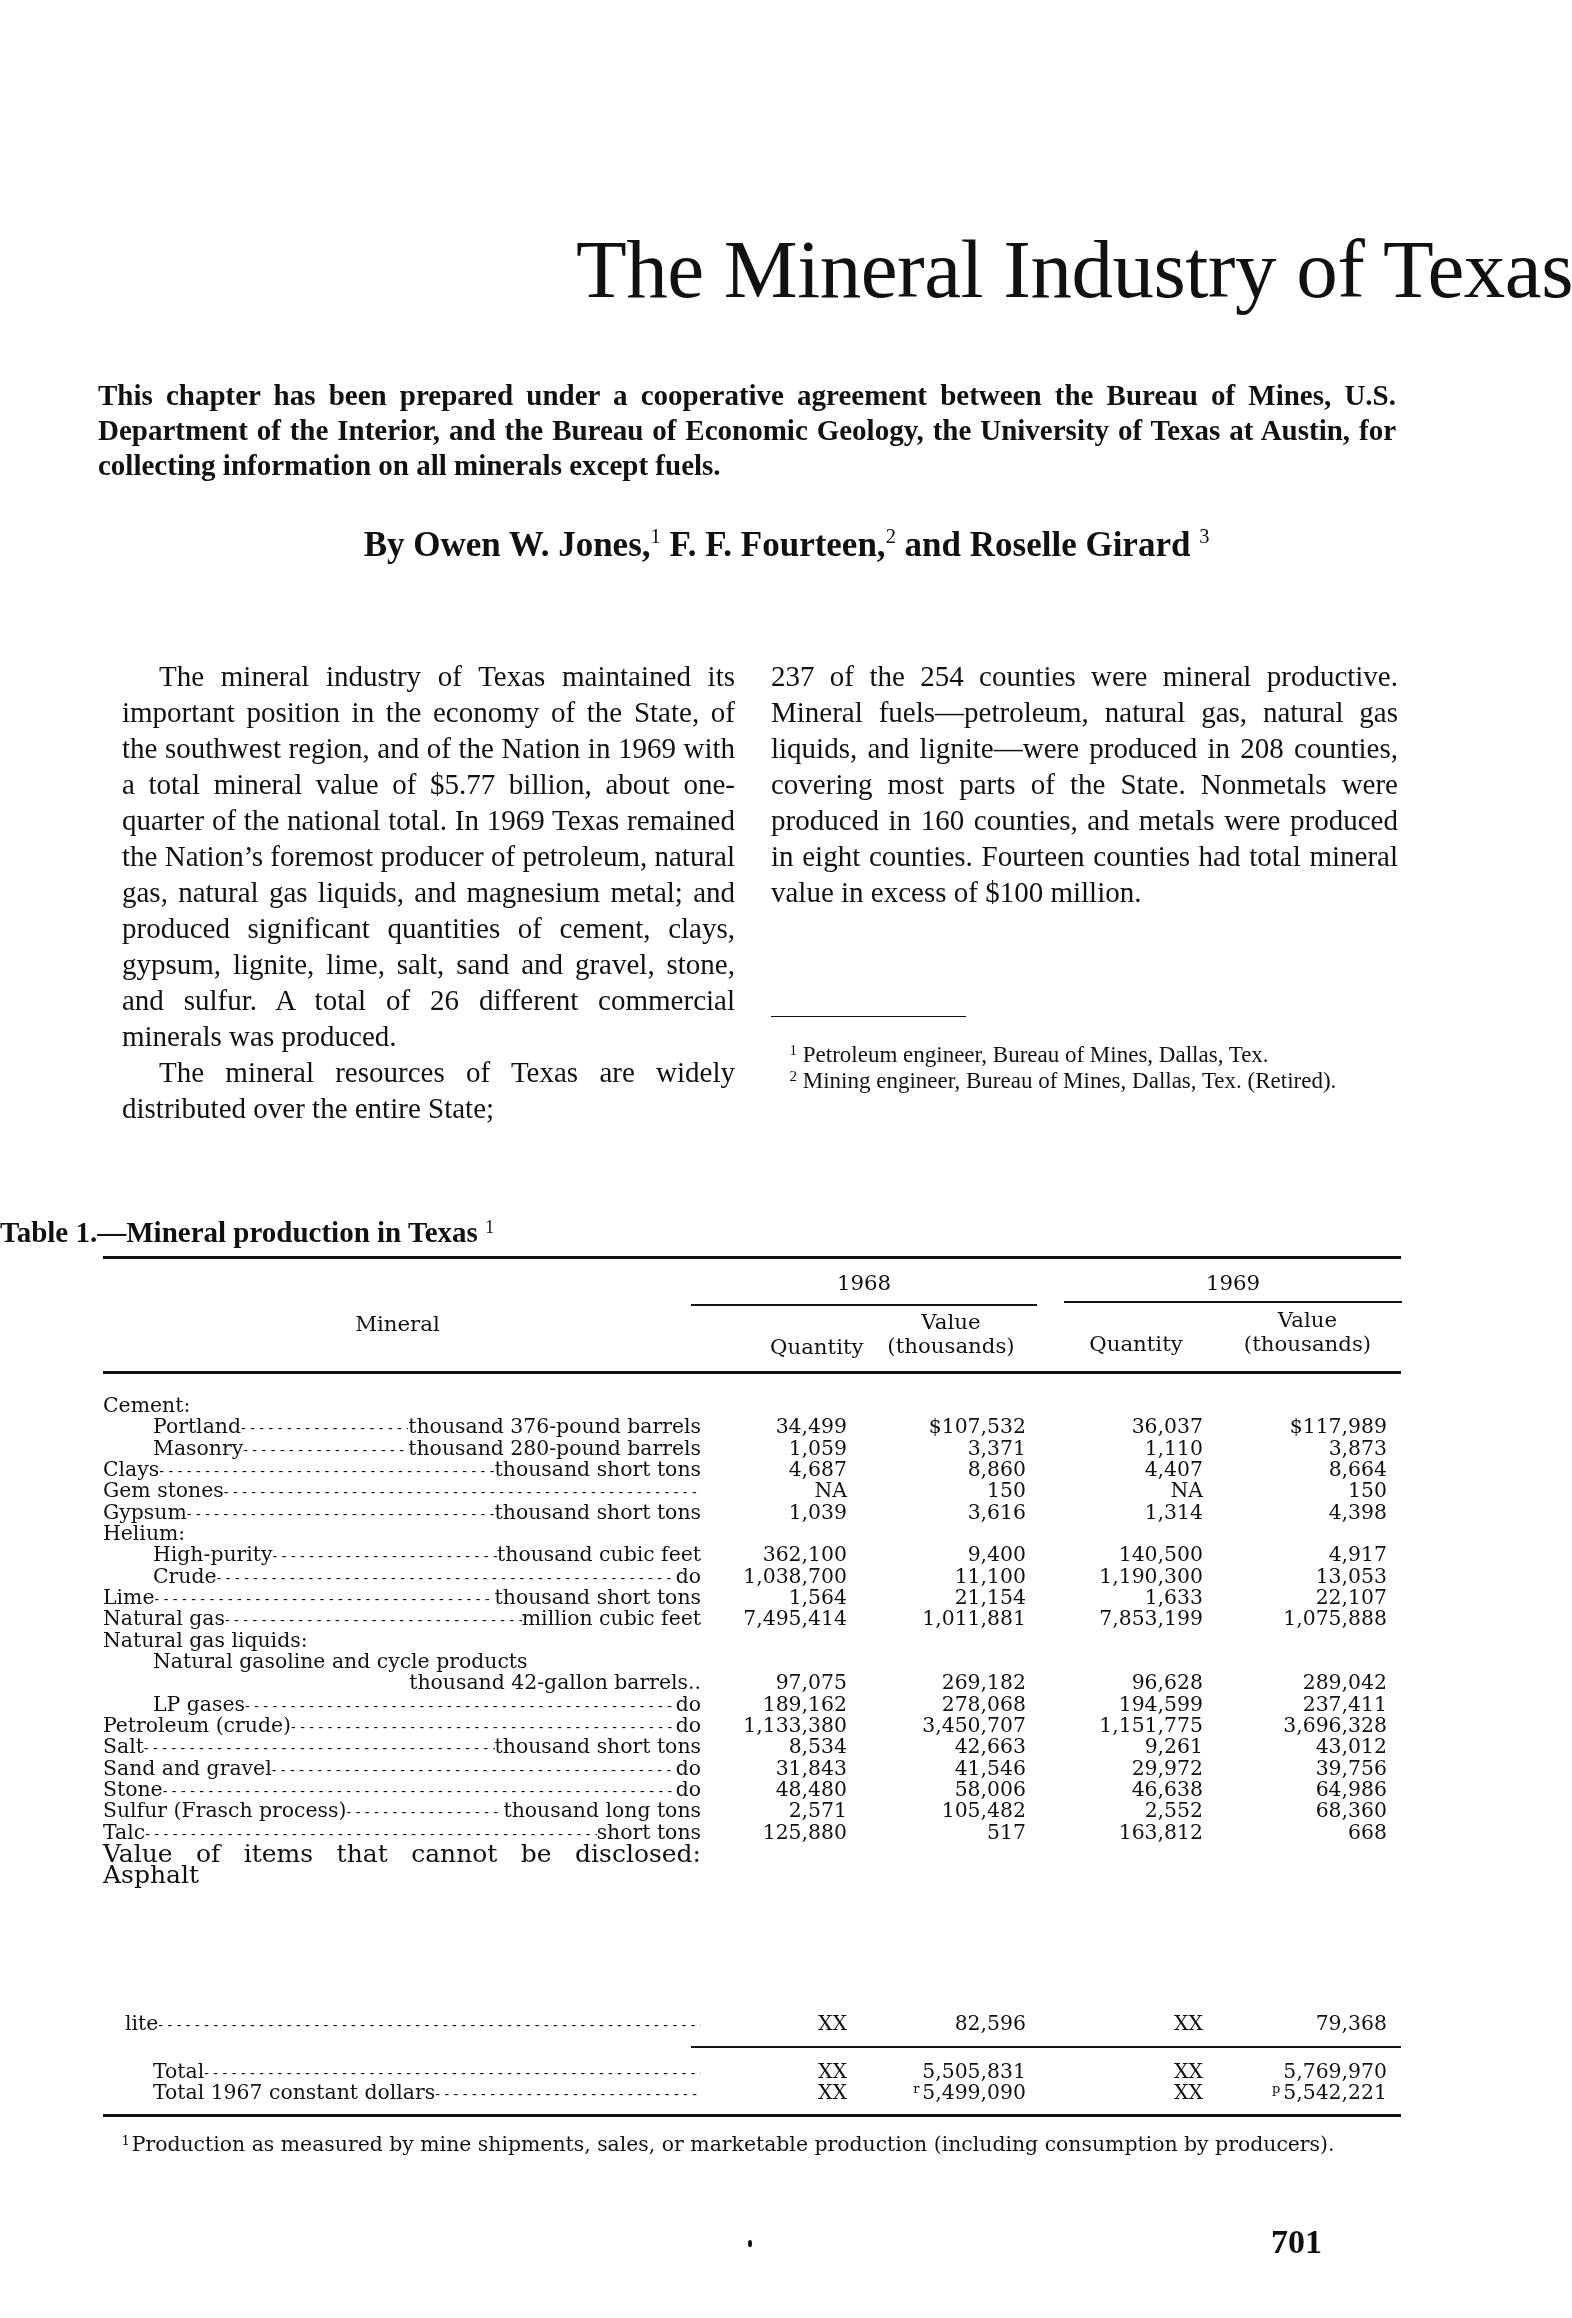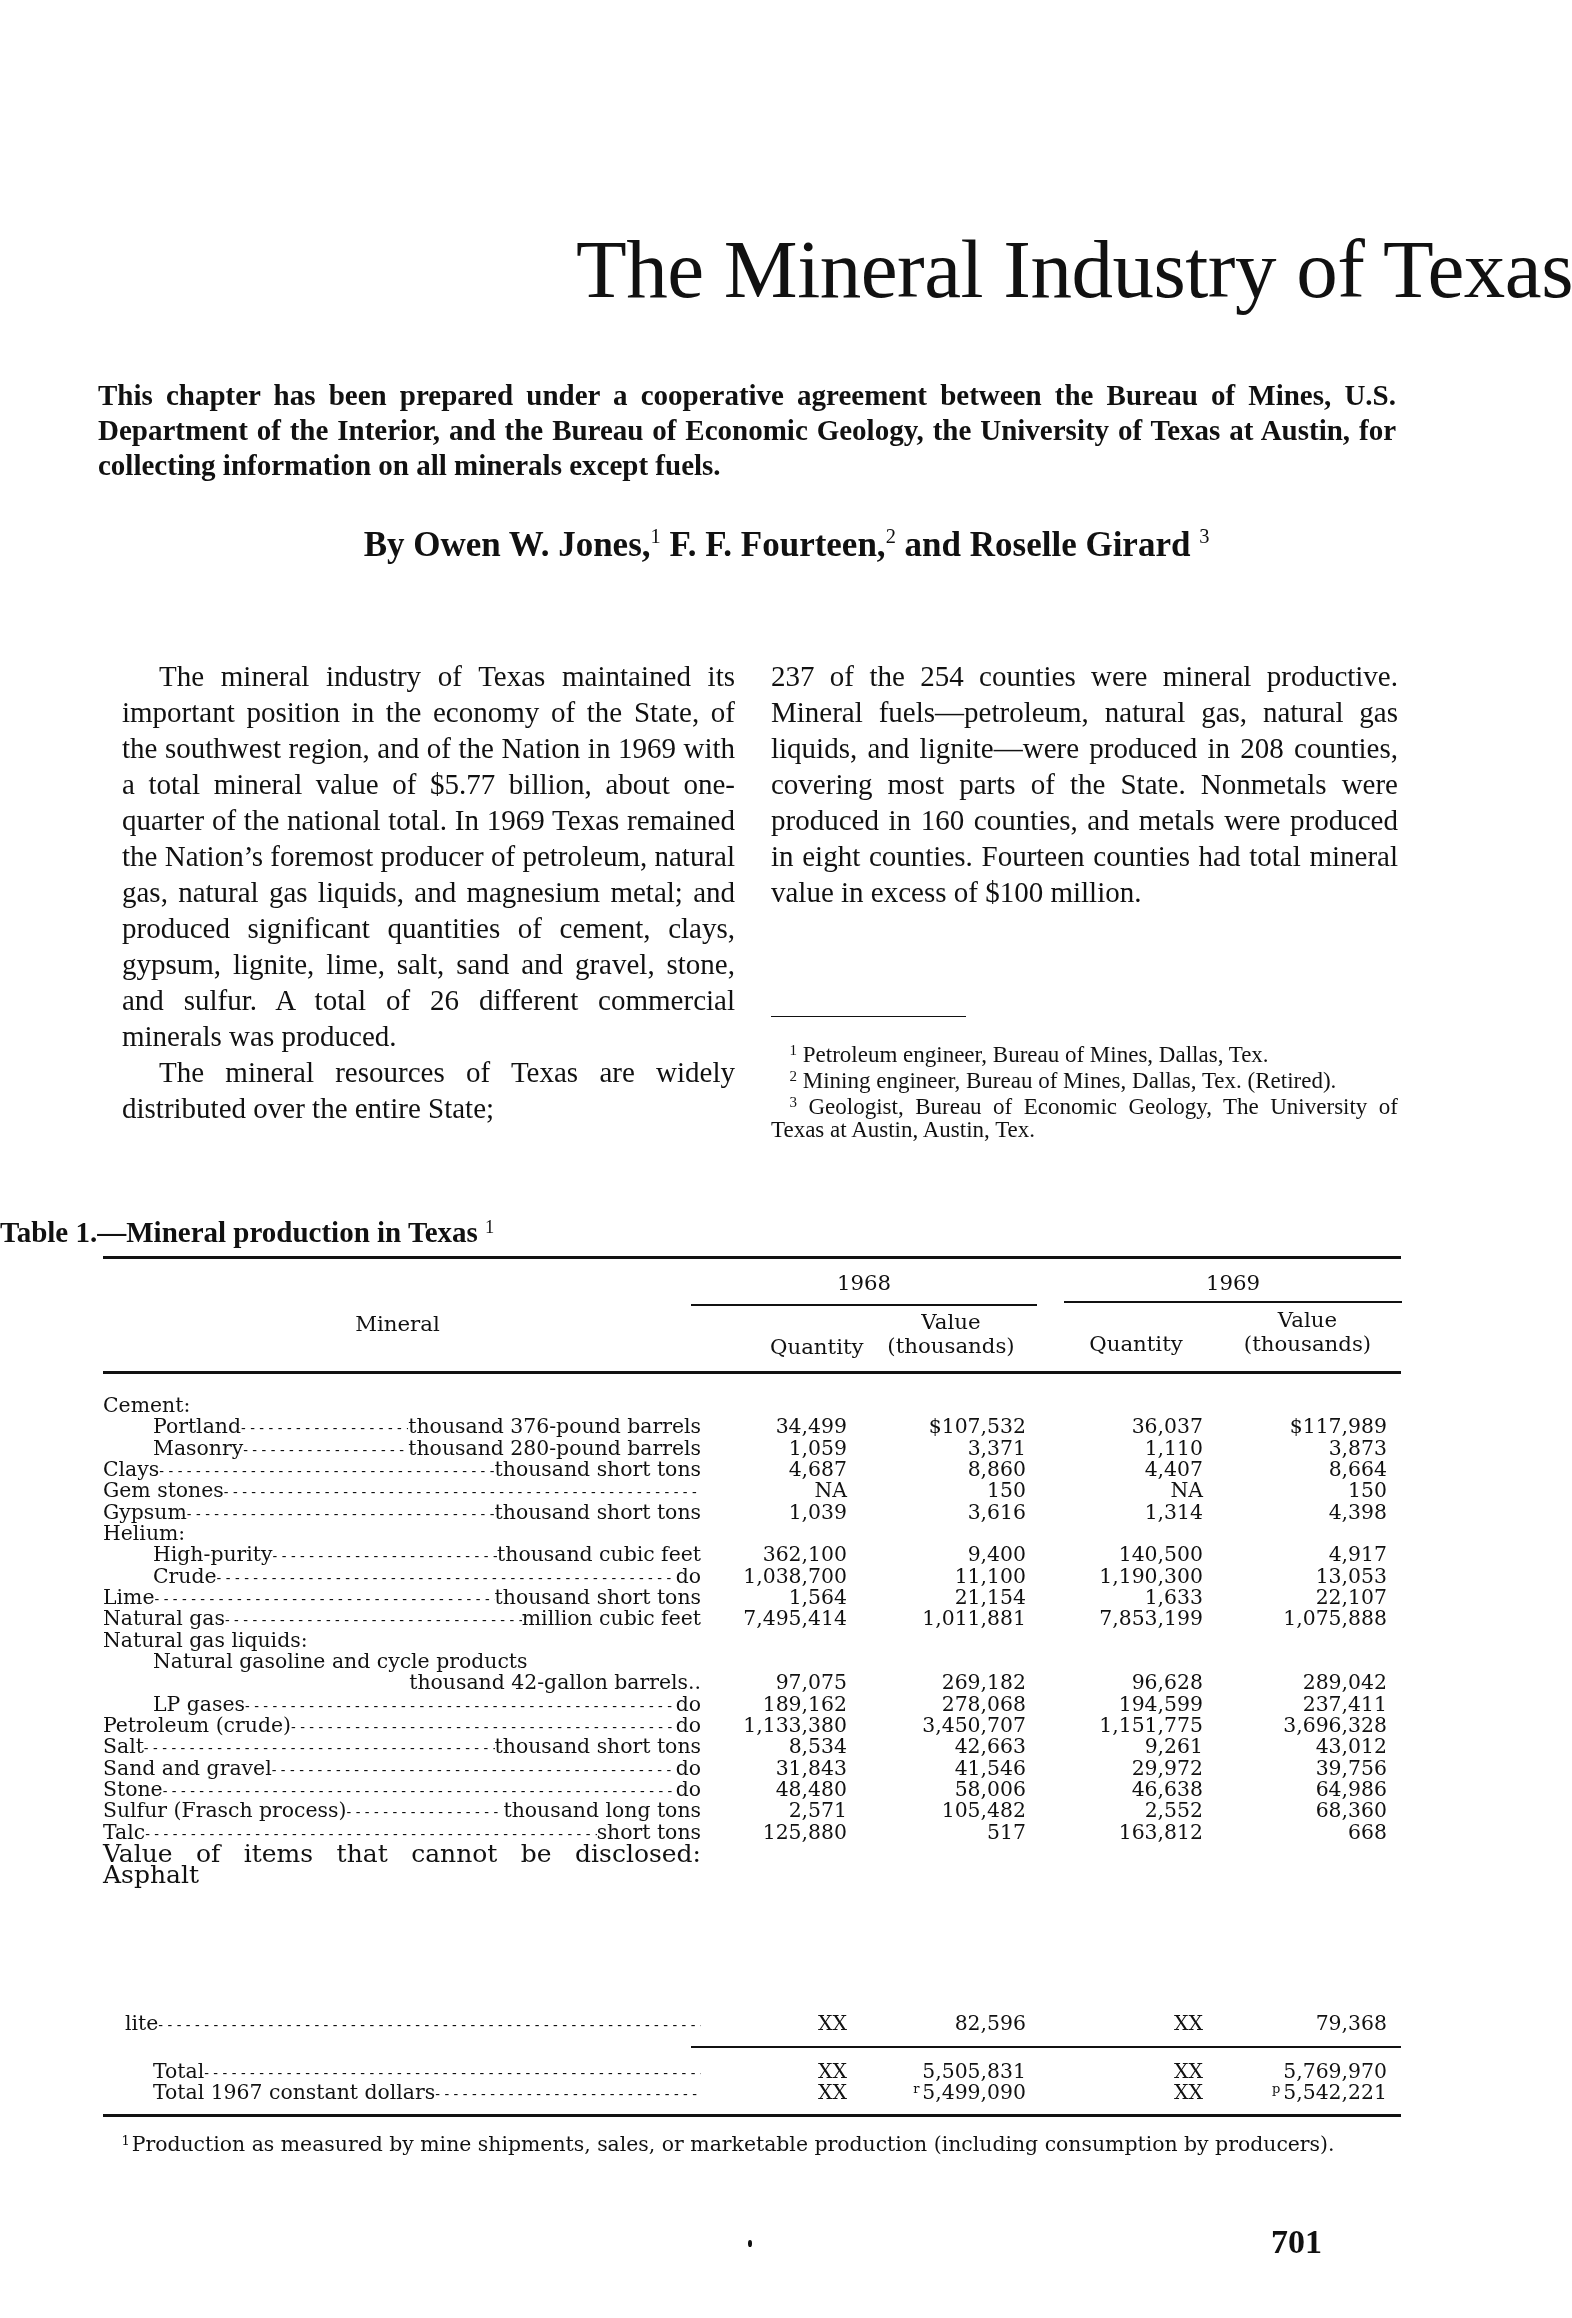--- a/index.html
+++ b/index.html
@@ -56,21 +56,20 @@
   <p>The mineral resources of Texas are widely distributed over the entire State;</p>
 </div>
 <div id="col-right" class="abs col">
   <p class="noindent">237 of the 254 counties were mineral productive. Mineral fuels—petroleum, natural gas, natural gas liquids, and lignite—were produced in 208 counties, covering most parts of the State. Nonmetals were produced in 160 counties, and metals were produced in eight counties. Fourteen counties had total mineral value in excess of $100 million.</p>
 </div>
 
 <div id="fn-rule" class="abs"></div>
 <div id="author-notes" class="abs">
   <p class="fn"><sup>1</sup> <span>Petroleum engineer, Bureau of Mines, Dallas, Tex.</span></p>
   <p class="fn"><sup>2</sup> <span>Mining engineer, Bureau of Mines, Dallas, Tex. (Retired).</span></p>
-  <p class="fn"><sup>3</sup> <span>Geologist, Bureau of Economic Geology, The University of Texas at Austin, Austin, Tex.</span></p>
 </div>
 
 <div id="table-title" class="abs"><span>Table 1.—Mineral production in Texas</span> <sup>1</sup></div>
 
 <div class="rule" style="left:103px;top:1256px;width:1298px;height:2.8px;"></div>
 <div class="th" style="left:691px;top:1271px;width:346px;">1968</div>
 <div class="th" style="left:1064px;top:1271px;width:338px;">1969</div>
 <div class="rule" style="left:691px;top:1304px;width:346px;height:1.9px;"></div>
 <div class="rule" style="left:1064px;top:1301px;width:338px;height:1.9px;"></div>
 <div class="th" style="left:103px;top:1312px;width:589px;">Mineral</div>

